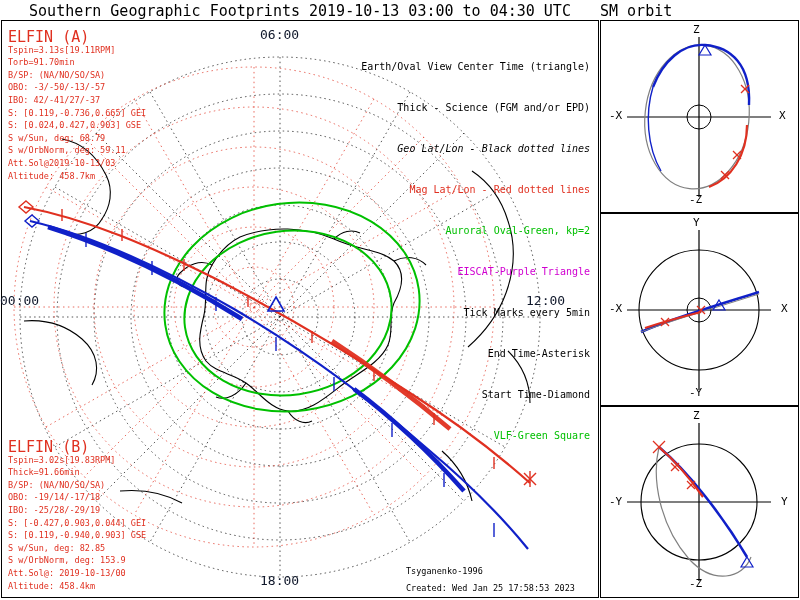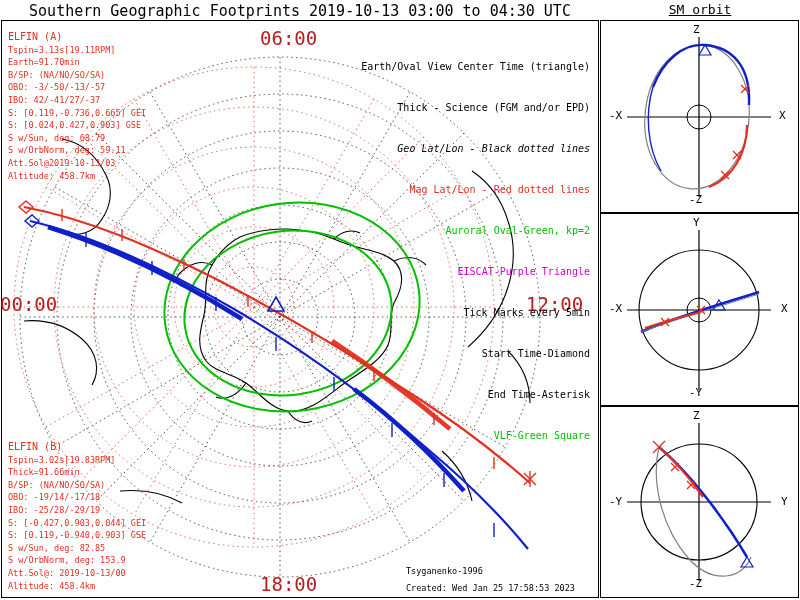--- a/index.html
+++ b/index.html
@@ -13,42 +13,42 @@
   #root{position:absolute;left:0;top:0;width:800px;height:565px;}
 
   .title{
     position:absolute;left:0;top:2px;width:600px;
     text-align:center;
     font-family:"DejaVu Sans Mono", monospace;
     font-size:15px;color:#000;letter-spacing:0px;
   }
   .orbit-title{
     position:absolute;left:600px;top:2px;width:200px;
-    text-align:center;font-size:13px;color:#000;text-decoration:underline;
+    font-size:15px;color:#000;
   }
 
   
   .frame{position:absolute;border:1px solid #000;box-sizing:border-box;}
   #map-frame{left:1px;top:20px;width:598px;height:578px;}
   #orb1{left:600px;top:20px;width:199px;height:193px;}
   #orb2{left:600px;top:213px;width:199px;height:193px;}
   #orb3{left:600px;top:406px;width:199px;height:192px;}
 
   svg{position:absolute;left:0;top:0;}
 
   .txt{position:absolute;white-space:pre;font-family:"DejaVu Sans Mono", monospace;}
   .s8{font-size:8.5px;}
   .s9{font-size:10px;margin-top:30px;}
-  .s10{font-size:10px;}
+  .s10{font-size:15px;}
   .red{color:#e03020;}
   .green{color:#00c000;}
   .black{color:#000000;}
   .magenta{color:#d000d0;}
 
-  .clocklbl{position:absolute;font-size:19px;color:#b91c1c;font-family:"DejaVu Sans Mono", monospace;}
+  .clocklbl{position:absolute;font-size:13px;color:#0f172a;font-family:"DejaVu Sans Mono", monospace;}
   .axlbl{position:absolute;font-size:11px;color:#000;font-family:"DejaVu Sans Mono", monospace;}
 </style>
 </head>
 <body>
 
 <div id="root">
 
   <div class="title">Southern Geographic Footprints 2019-10-13 03:00 to 04:30 UTC</div>
   <div class="orbit-title">SM orbit</div>
 
@@ -183,29 +183,29 @@
     <div class="clocklbl" style="left:-2px;top:272px;">00:00</div>
 
     <div style="position:absolute;left:316px;top:10px;width:272px;text-align:right;">
       <div class="txt s9 black" style="position:relative;left:auto;top:auto;display:block;">Earth/Oval View Center Time (triangle)</div>
       <div class="txt s9 black" style="position:relative;display:block;">Thick - Science (FGM and/or EPD)</div>
       <div class="txt s9 black" style="position:relative;display:block;font-style:italic;">Geo Lat/Lon - Black dotted lines</div>
       <div class="txt s9 red" style="position:relative;display:block;">Mag Lat/Lon - Red dotted lines</div>
       <div class="txt s9 green" style="position:relative;display:block;text-align:right;">Auroral Oval-Green, kp=2</div>
       <div class="txt s9 magenta" style="position:relative;display:block;">EISCAT-Purple Triangle</div>
       <div class="txt s9 black" style="position:relative;display:block;">Tick Marks every 5min</div>
+      <div class="txt s9 black" style="position:relative;display:block;">End Time-Asterisk</div>
       <div class="txt s9 black" style="position:relative;display:block;">Start Time-Diamond</div>
-      <div class="txt s9 black" style="position:relative;display:block;">End Time-Asterisk</div>
       <div class="txt s9 green" style="position:relative;display:block;">VLF-Green Square</div>
     </div>
 
     <div style="position:absolute;left:6px;top:10px;width:220px;">
       <div class="s10 red" style="line-height:12.6px;">ELFIN (A)</div>
       <div class="s8 red" style="line-height:12.6px;">Tspin=3.13s[19.11RPM]</div>
-      <div class="s8 red" style="line-height:12.6px;">Earth=91.70min</div>
+      <div class="s8 red" style="line-height:12.6px;">Torb=91.70min</div>
       <div class="s8 red" style="line-height:12.6px;">B/SP: (NA/NO/SO/SA)</div>
       <div class="s8 red" style="line-height:12.6px;">OBO: -3/-50/-13/-57</div>
       <div class="s8 red" style="line-height:12.6px;">IBO: 42/-41/27/-37</div>
       <div class="s8 red" style="line-height:12.6px;">S: [0.119,-0.736,0.665] GEI</div>
       <div class="s8 red" style="line-height:12.6px;">S: [0.024,0.427,0.903] GSE</div>
       <div class="s8 red" style="line-height:12.6px;">S w/Sun, deg: 68.79</div>
       <div class="s8 red" style="line-height:12.6px;">S w/OrbNorm, deg: 59.11</div>
       <div class="s8 red" style="line-height:12.6px;">Att.Sol@2019-10-13/03</div>
       <div class="s8 red" style="line-height:12.6px;">Altitude: 458.7km</div>
     </div>

